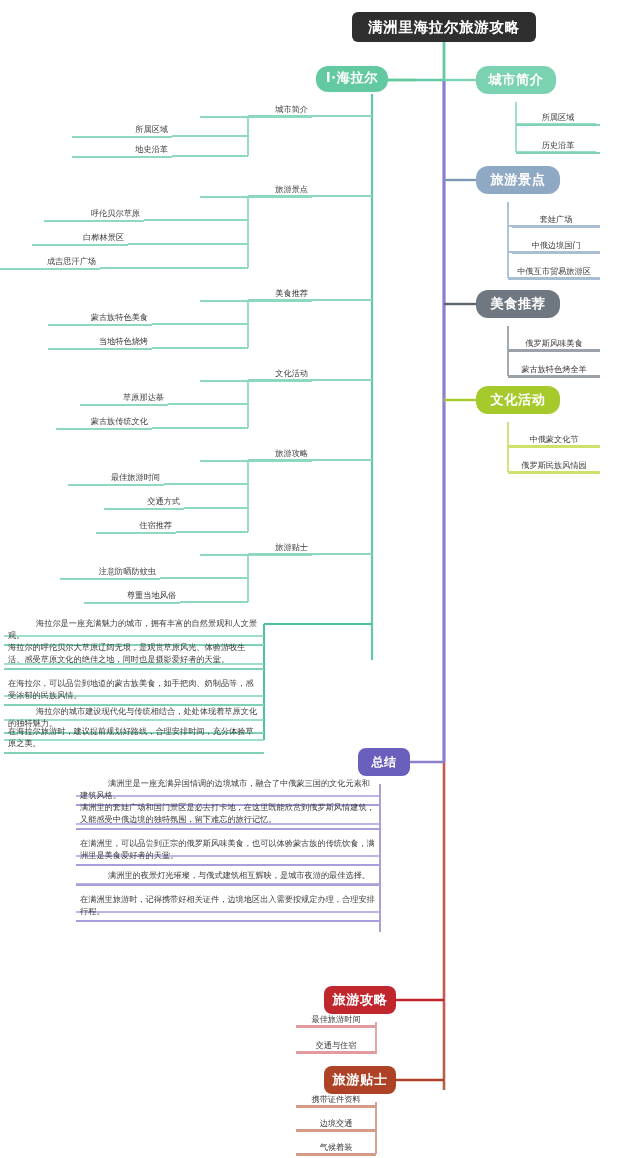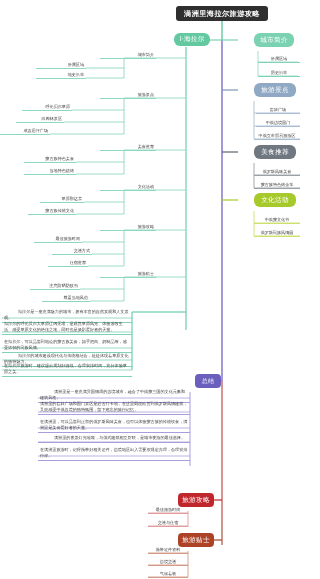--- a/index.html
+++ b/index.html
@@ -15,22 +15,22 @@
 
   
   .root{
     background:#2f2f2f;color:#ffffff;border-radius:3px;
     font-size:7.2px;font-weight:bold;letter-spacing:.4px;
     padding:0 6px;white-space:nowrap;
   }
 
   
   .l1{
-    border-radius:6px;color:#ffffff;font-weight:normal;
-    font-size:6.6px;letter-spacing:.3px;white-space:nowrap;padding:0 5px;margin-left:16px;
+    border-radius:6px;color:#ffffff;font-weight:bold;
+    font-size:6.6px;letter-spacing:.3px;white-space:nowrap;padding:0 5px;
   }
   .l1.green   {background:#63c9a0;}
   .l1.mint    {background:#7ad2b1;}
   .l1.blue    {background:#8fa9c4;}
   .l1.slate   {background:#6f7780;}
   .l1.lime    {background:#a6ca2b;}
   .l1.purple  {background:#6b5fbd;border-radius:4px;}
   .l1.red     {background:#c0272d;border-radius:4px;}
   .l1.brick   {background:#ad4227;border-radius:4px;}
 

